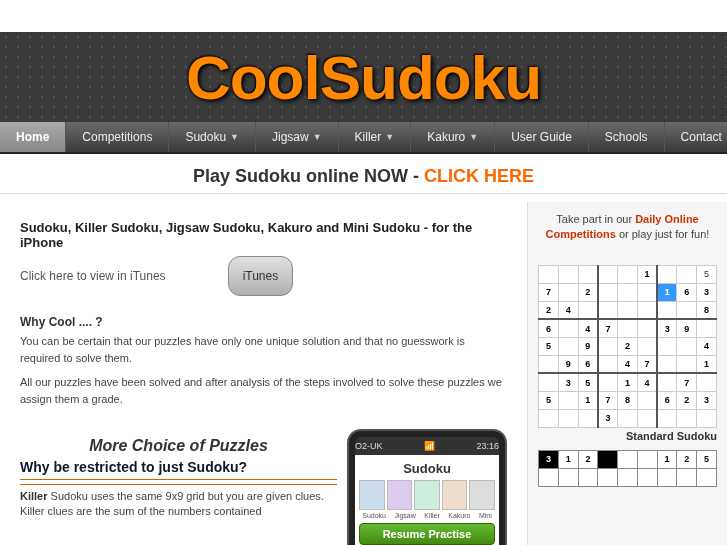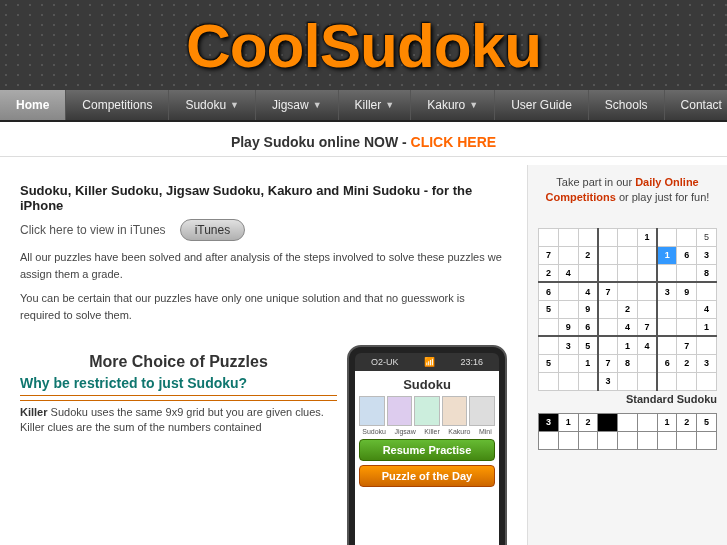--- a/index.html
+++ b/index.html
@@ -10,20 +10,21 @@
       background: #2a2a2a;
       background-image: radial-gradient(ellipse at 50% 50%, #555 1px, transparent 1px);
       background-size: 8px 8px;
       width: 100%;
       height: 90px;
       display: flex;
       align-items: center;
       justify-content: center;
       position: relative;
       overflow: hidden;
+      margin-top: 32px;
     }
     .header-bg {
       position: absolute;
       inset: 0;
       background: #3a3a3a;
       background-image:
         radial-gradient(circle, #555 1.5px, transparent 1.5px);
       background-size: 12px 10px;
     }
     .site-title {
@@ -79,21 +80,21 @@
       width: 200px;
       padding: 10px;
       border-left: 1px solid #ddd;
       background: #f5f5f5;
     }
 
     
     .play-banner {
       text-align: center;
       padding: 12px 0 6px 0;
-      font-size: 14px;
+      font-size: 18px;
       font-weight: bold;
       color: #333;
       border-bottom: 1px solid #ddd;
       margin-bottom: 8px;
     }
     .play-banner .click-here {
       color: #ff6600;
       font-weight: bold;
     }
 
@@ -105,33 +106,34 @@
       font-size: 13px;
       font-weight: bold;
       color: #222;
       margin-bottom: 6px;
     }
     .itunes-btn {
       display: inline-block;
       background: linear-gradient(to bottom, #e0e0e0, #b0b0b0);
       border: 1px solid #888;
       border-radius: 12px;
-      padding: 3px 14px;
+      padding: 12px 14px;
       font-size: 12px;
       cursor: pointer;
       color: #333;
       margin-left: 8px;
       vertical-align: middle;
     }
     .click-itunes-row {
       display: flex;
       align-items: center;
-      margin-bottom: 8px;
+      margin-bottom: 19px;
       font-size: 12px;
       color: #555;
+      gap: 48px;
     }
     .click-itunes-row span { margin-right: 6px; }
     .why-cool {
       font-size: 12px;
       font-weight: bold;
       color: #333;
       margin-bottom: 4px;
     }
     .why-cool-text {
       font-size: 11px;
@@ -155,21 +157,21 @@
       border: 2px solid #555;
       flex-shrink: 0;
     }
     .phone-top-bar {
       background: #333;
       border-radius: 6px 6px 0 0;
       height: 18px;
       display: flex;
       align-items: center;
       justify-content: space-between;
-      padding: 0 16px;
+      padding: 0 0;
       font-size: 9px;
       color: #ddd;
     }
     .phone-screen {
       background: #fff;
       min-height: 180px;
       padding: 4px;
     }
     .phone-title {
       text-align: center;
@@ -221,25 +223,26 @@
       border-color: #336600;
     }
 
     
     .more-choice-heading {
       font-size: 16px;
       font-weight: bold;
       text-align: center;
       color: #333;
       margin: 8px 0 4px 0;
+      font-style: italic;
     }
     .more-choice-sub {
       font-size: 14px;
       font-weight: bold;
-      color: #0f766e;
+      color: #0f172a;
       margin-bottom: 4px;
     }
     .divider {
       border: none;
       border-top: 1px solid #cc6600;
       margin: 4px 0;
     }
     .puzzle-type {
       margin-bottom: 6px;
       font-size: 11px;
@@ -357,22 +360,23 @@
   <div class="left-content">
 
     <div class="iphone-section">
       <div class="iphone-heading">Sudoku, Killer Sudoku, Jigsaw Sudoku, Kakuro and Mini Sudoku - for the iPhone</div>
 
       <div class="click-itunes-row">
         <span>Click here to view in iTunes</span>
         <button class="itunes-btn">iTunes</button>
       </div>
 
+      <div class="why-cool">Why Cool .... ?</div>
+      <div class="why-cool-text">You can be certain that our puzzles have only one unique solution and that no guesswork is required to solve them.</div>
       <div class="why-cool-text">All our puzzles have been solved and after analysis of the steps involved to solve these puzzles we assign them a grade.</div>
-      <div class="why-cool-text">You can be certain that our puzzles have only one unique solution and that no guesswork is required to solve them.</div>
     </div>
 
     <div class="phone-section">
       <div class="left-phone-text">
         <div class="more-choice-heading">More Choice of Puzzles</div>
         <div class="more-choice-sub">Why be restricted to just Sudoku?</div>
         <hr class="divider">
         <hr class="divider">
         <div class="puzzle-type">
           <span class="small-word">Killer</span>

